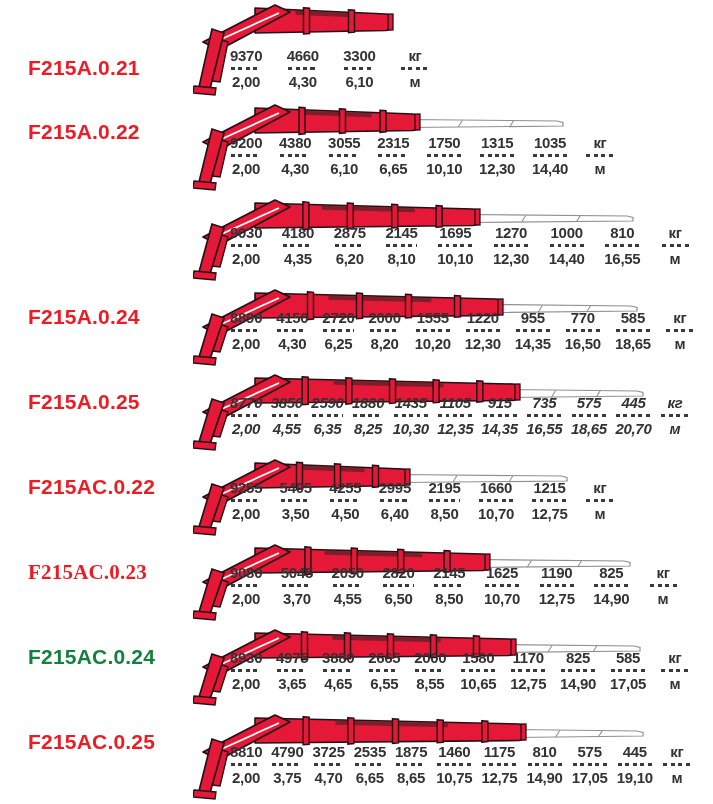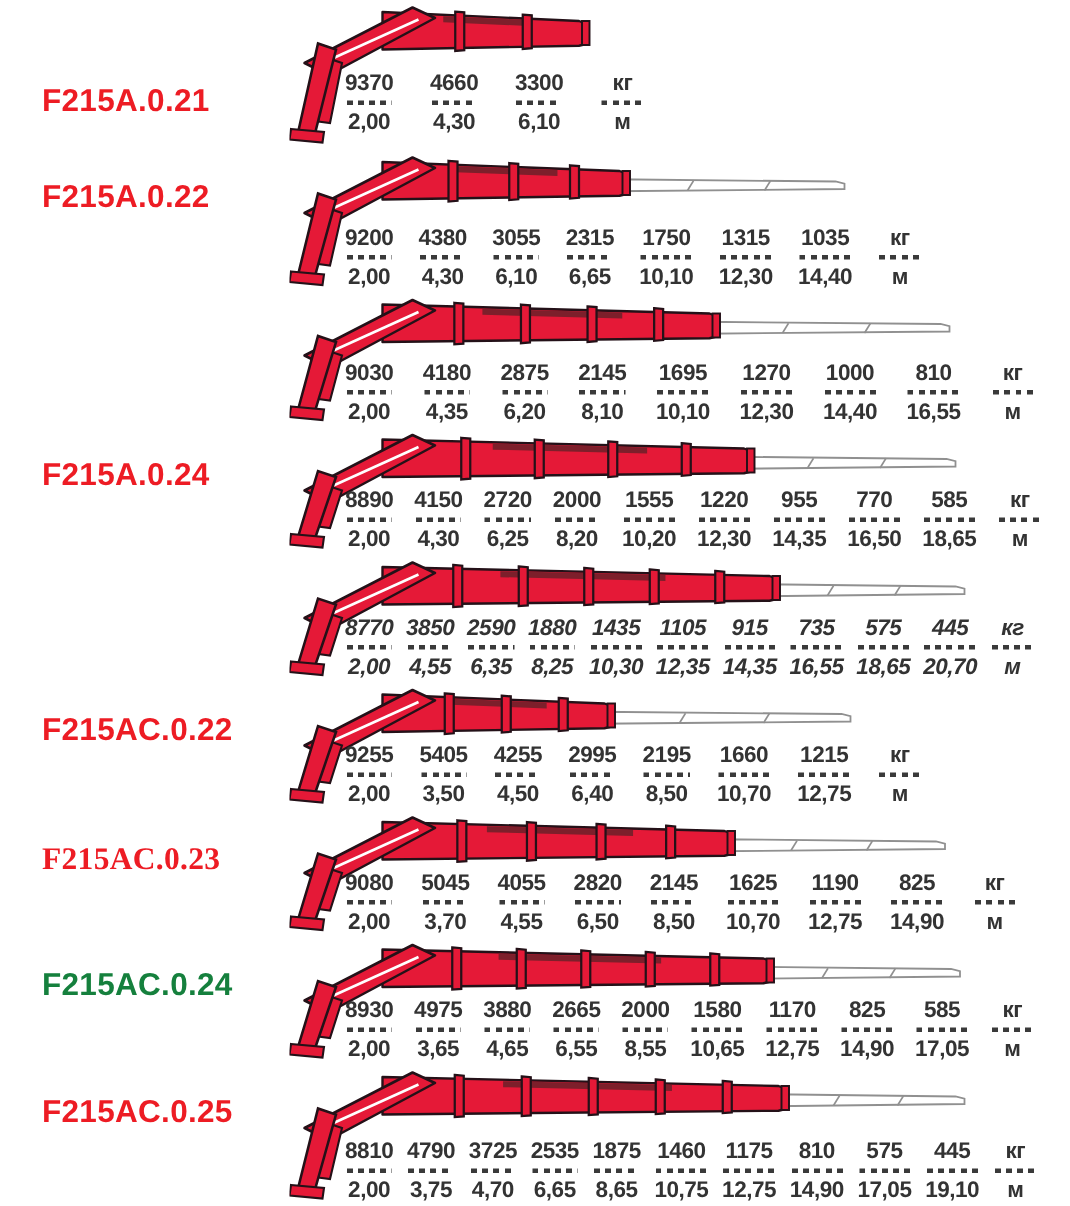--- a/index.html
+++ b/index.html
@@ -7,21 +7,21 @@
   #rows-container{position:relative;width:713px;}
   .row{position:relative;width:713px;}
   .model{
     position:absolute;left:28px;top:20px;
     font-weight:bold;font-size:21px;letter-spacing:.2px;
     white-space:nowrap;
   }
   .row.first .model{top:56px;}
   .crane{position:absolute;left:193px;top:0;line-height:0;}
   .loadtable{
-    position:absolute;left:230px;bottom:0;
+    position:absolute;left:230px;bottom:16px;
     display:flex;justify-content:space-between;align-items:flex-end;
   }
   .row.first .loadtable{bottom:8px;}
   .col{display:flex;flex-direction:column;align-items:center;min-width:30px;}
   .load,.reach{
     font-weight:bold;font-size:15px;color:#333333;
     letter-spacing:-.3px;line-height:1.25;white-space:nowrap;
   }
   .dash{
     height:3px;align-self:stretch;margin:2px 1px 3px;
@@ -295,20 +295,21 @@
 
   <div class="col unit-col">
     <div class="load">кг</div>
     <div class="dash"></div>
     <div class="reach">м</div>
   </div>
 </div>
   </div>
 
   <div class="row" style="height: 85px;">
+    <div class="model" style="color: rgb(237, 28, 36);">F215A.0.25</div>
     <div class="crane"><svg width="520" height="85" viewBox="0 0 520 85">
             <polygon points="316,19.5 444,21 450,22.5 450,26 316,27.5" fill="#ffffff" stroke="#909090" stroke-width="1.2"></polygon>
             <line x1="362.6666666666667" y1="20.5" x2="358.6666666666667" y2="27" stroke="#909090" stroke-width="1.1"></line>
             <line x1="407.3333333333333" y1="20.5" x2="403.3333333333333" y2="27" stroke="#909090" stroke-width="1.1"></line>
             <polygon points="62,8 320,14 324,15.5 324,29.5 320,30.5 62,33" fill="#e51937" stroke="#241118" stroke-width="1.6" stroke-linejoin="round"></polygon>
             <polygon points="140.6,10.8 250.64,13.32 250.64,17.32 140.6,14.8" fill="#7d1f2b"></polygon>
             <polygon points="109.16666666666666,6.637404580152671 115.16666666666666,7.137404580152671 115.16666666666666,34.24173027989822 109.16666666666666,34.74173027989822" fill="#e51937" stroke="#241118" stroke-width="1.5"></polygon>
             <polygon points="152.83333333333331,7.637404580152671 158.83333333333331,8.13740458015267 158.83333333333331,33.57506361323155 152.83333333333331,34.07506361323155" fill="#e51937" stroke="#241118" stroke-width="1.5"></polygon>
             <polygon points="196.5,8.637404580152673 202.5,9.137404580152673 202.5,32.908396946564885 196.5,33.408396946564885" fill="#e51937" stroke="#241118" stroke-width="1.5"></polygon>
             <polygon points="240.16666666666666,9.637404580152673 246.16666666666666,10.137404580152673 246.16666666666666,32.24173027989822 240.16666666666666,32.74173027989822" fill="#e51937" stroke="#241118" stroke-width="1.5"></polygon>
@@ -484,21 +485,21 @@
     <div class="reach">2,00</div>
   </div>
 
   <div class="col">
     <div class="load">5045</div>
     <div class="dash"></div>
     <div class="reach">3,70</div>
   </div>
 
   <div class="col">
-    <div class="load">4055</div>
+    <div class="load">2050</div>
     <div class="dash"></div>
     <div class="reach">4,55</div>
   </div>
 
   <div class="col">
     <div class="load">2820</div>
     <div class="dash"></div>
     <div class="reach">6,50</div>
   </div>
 

